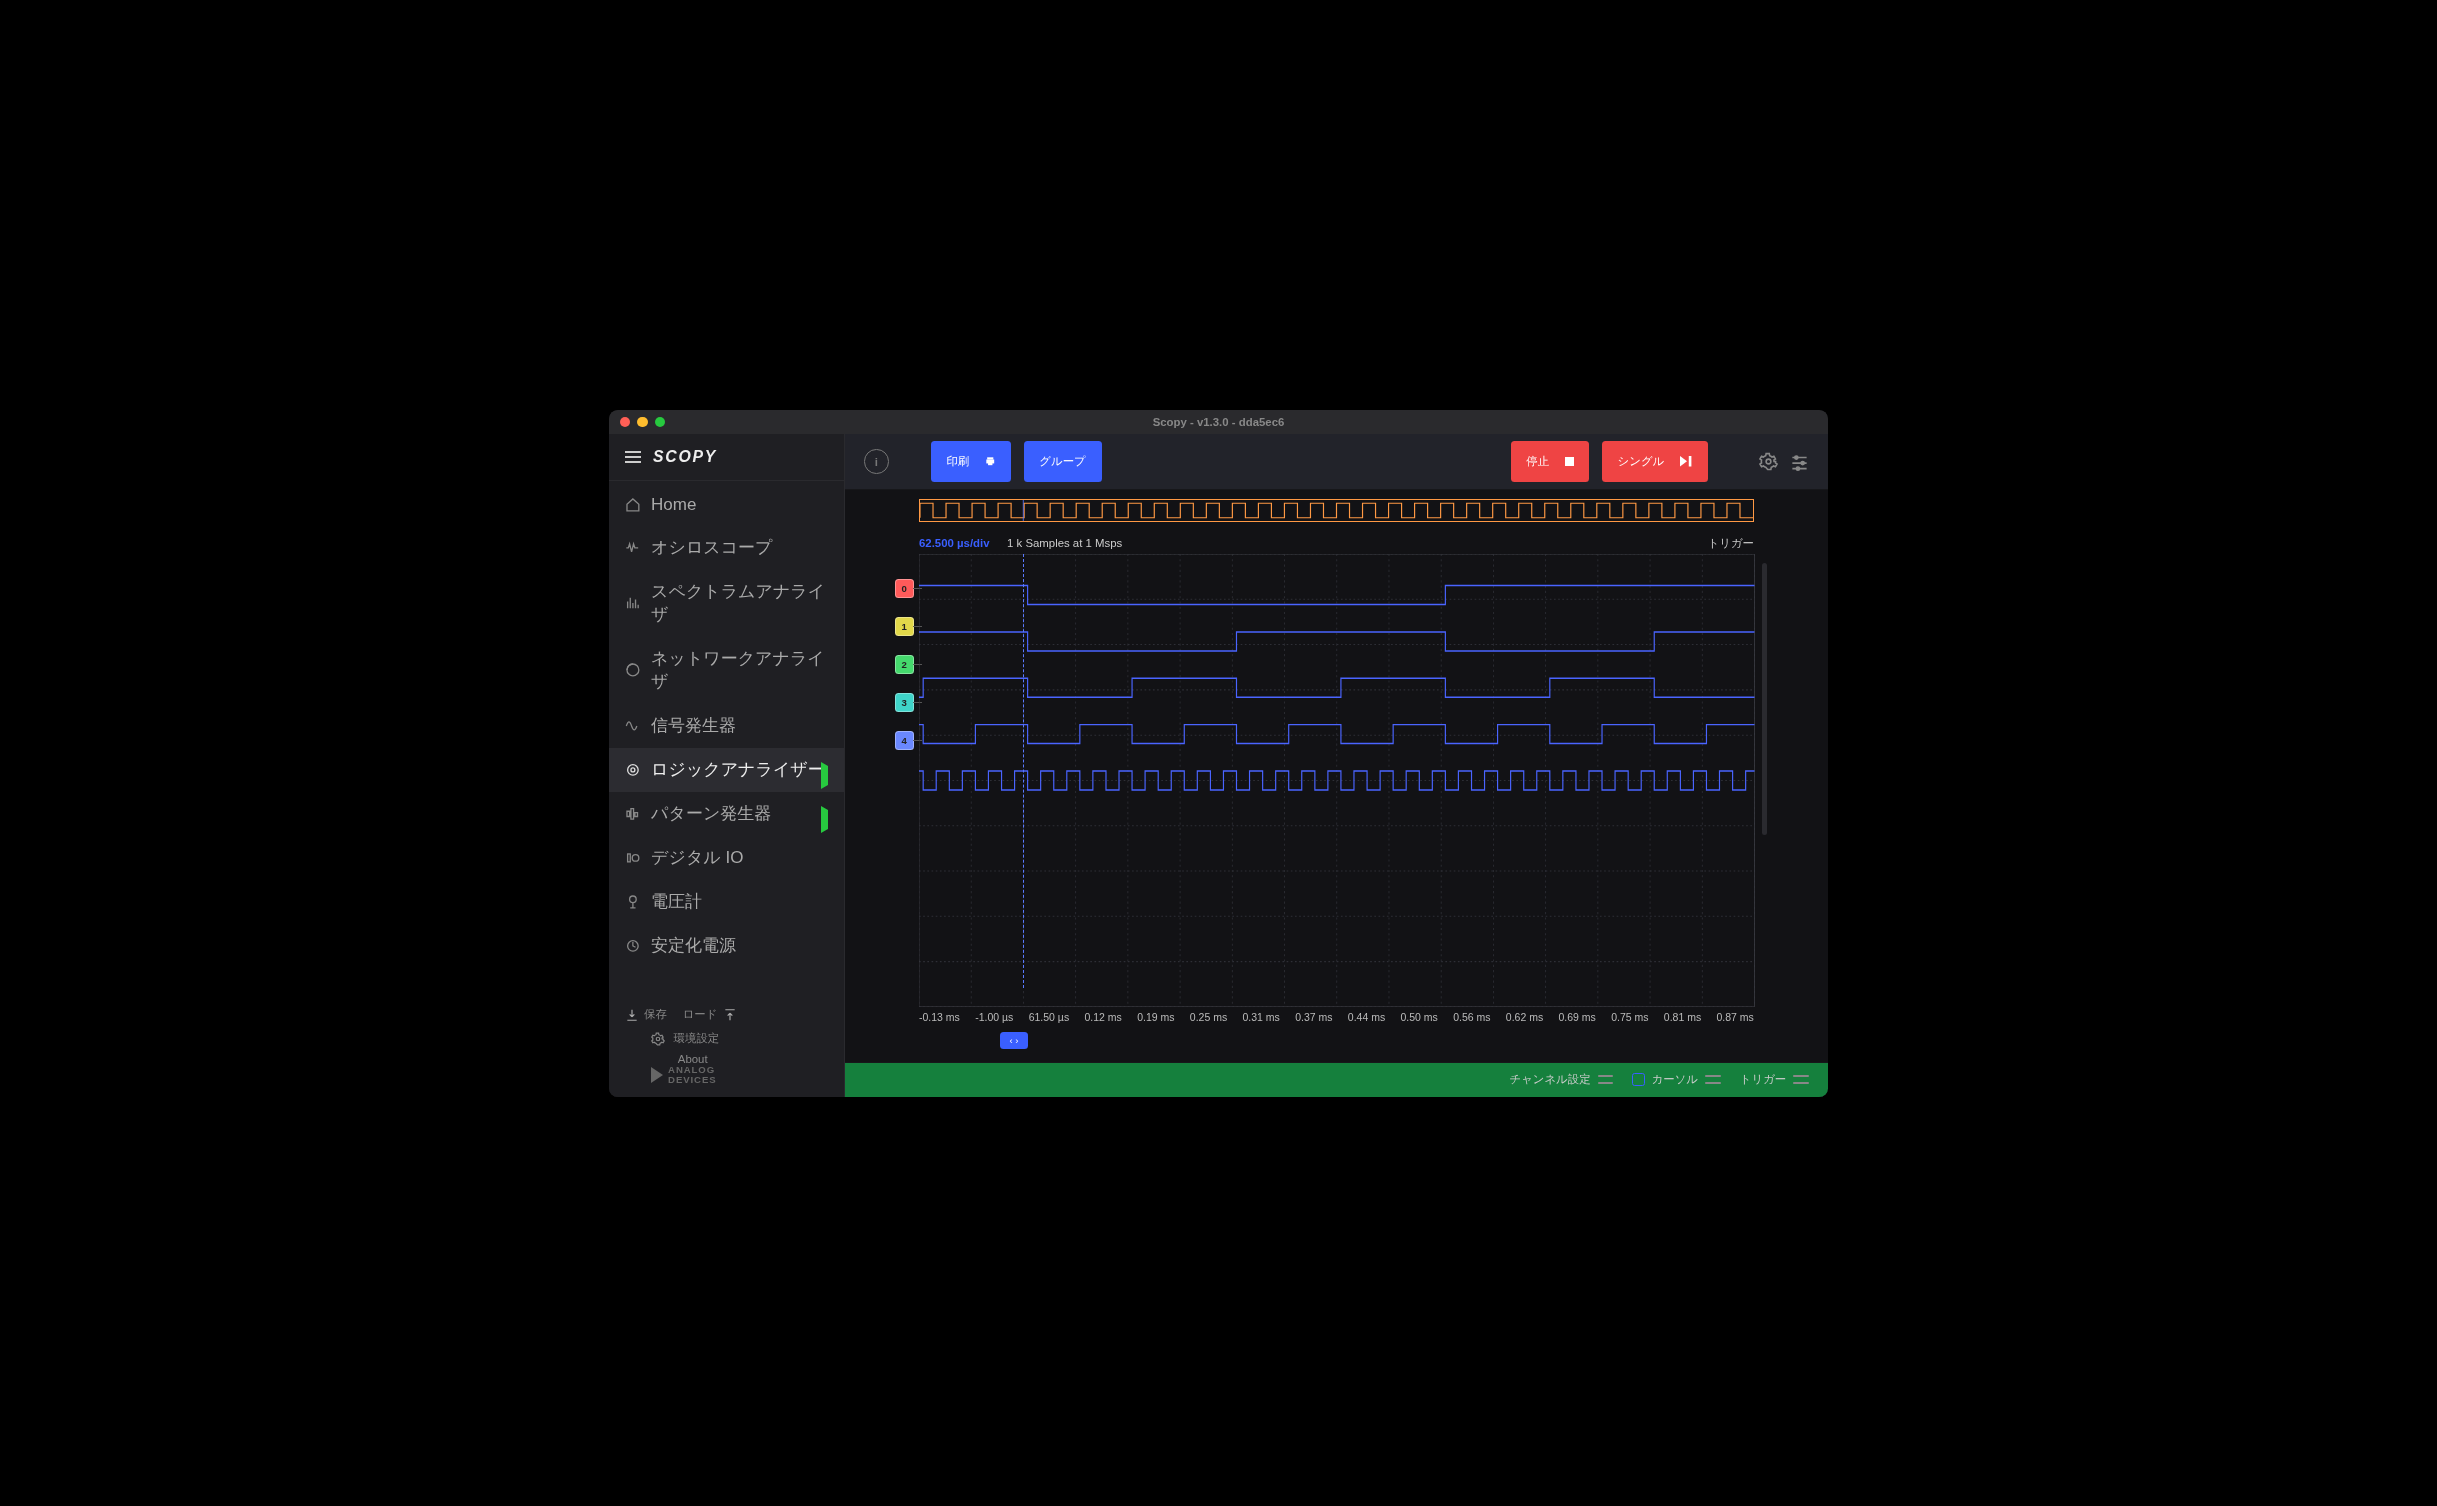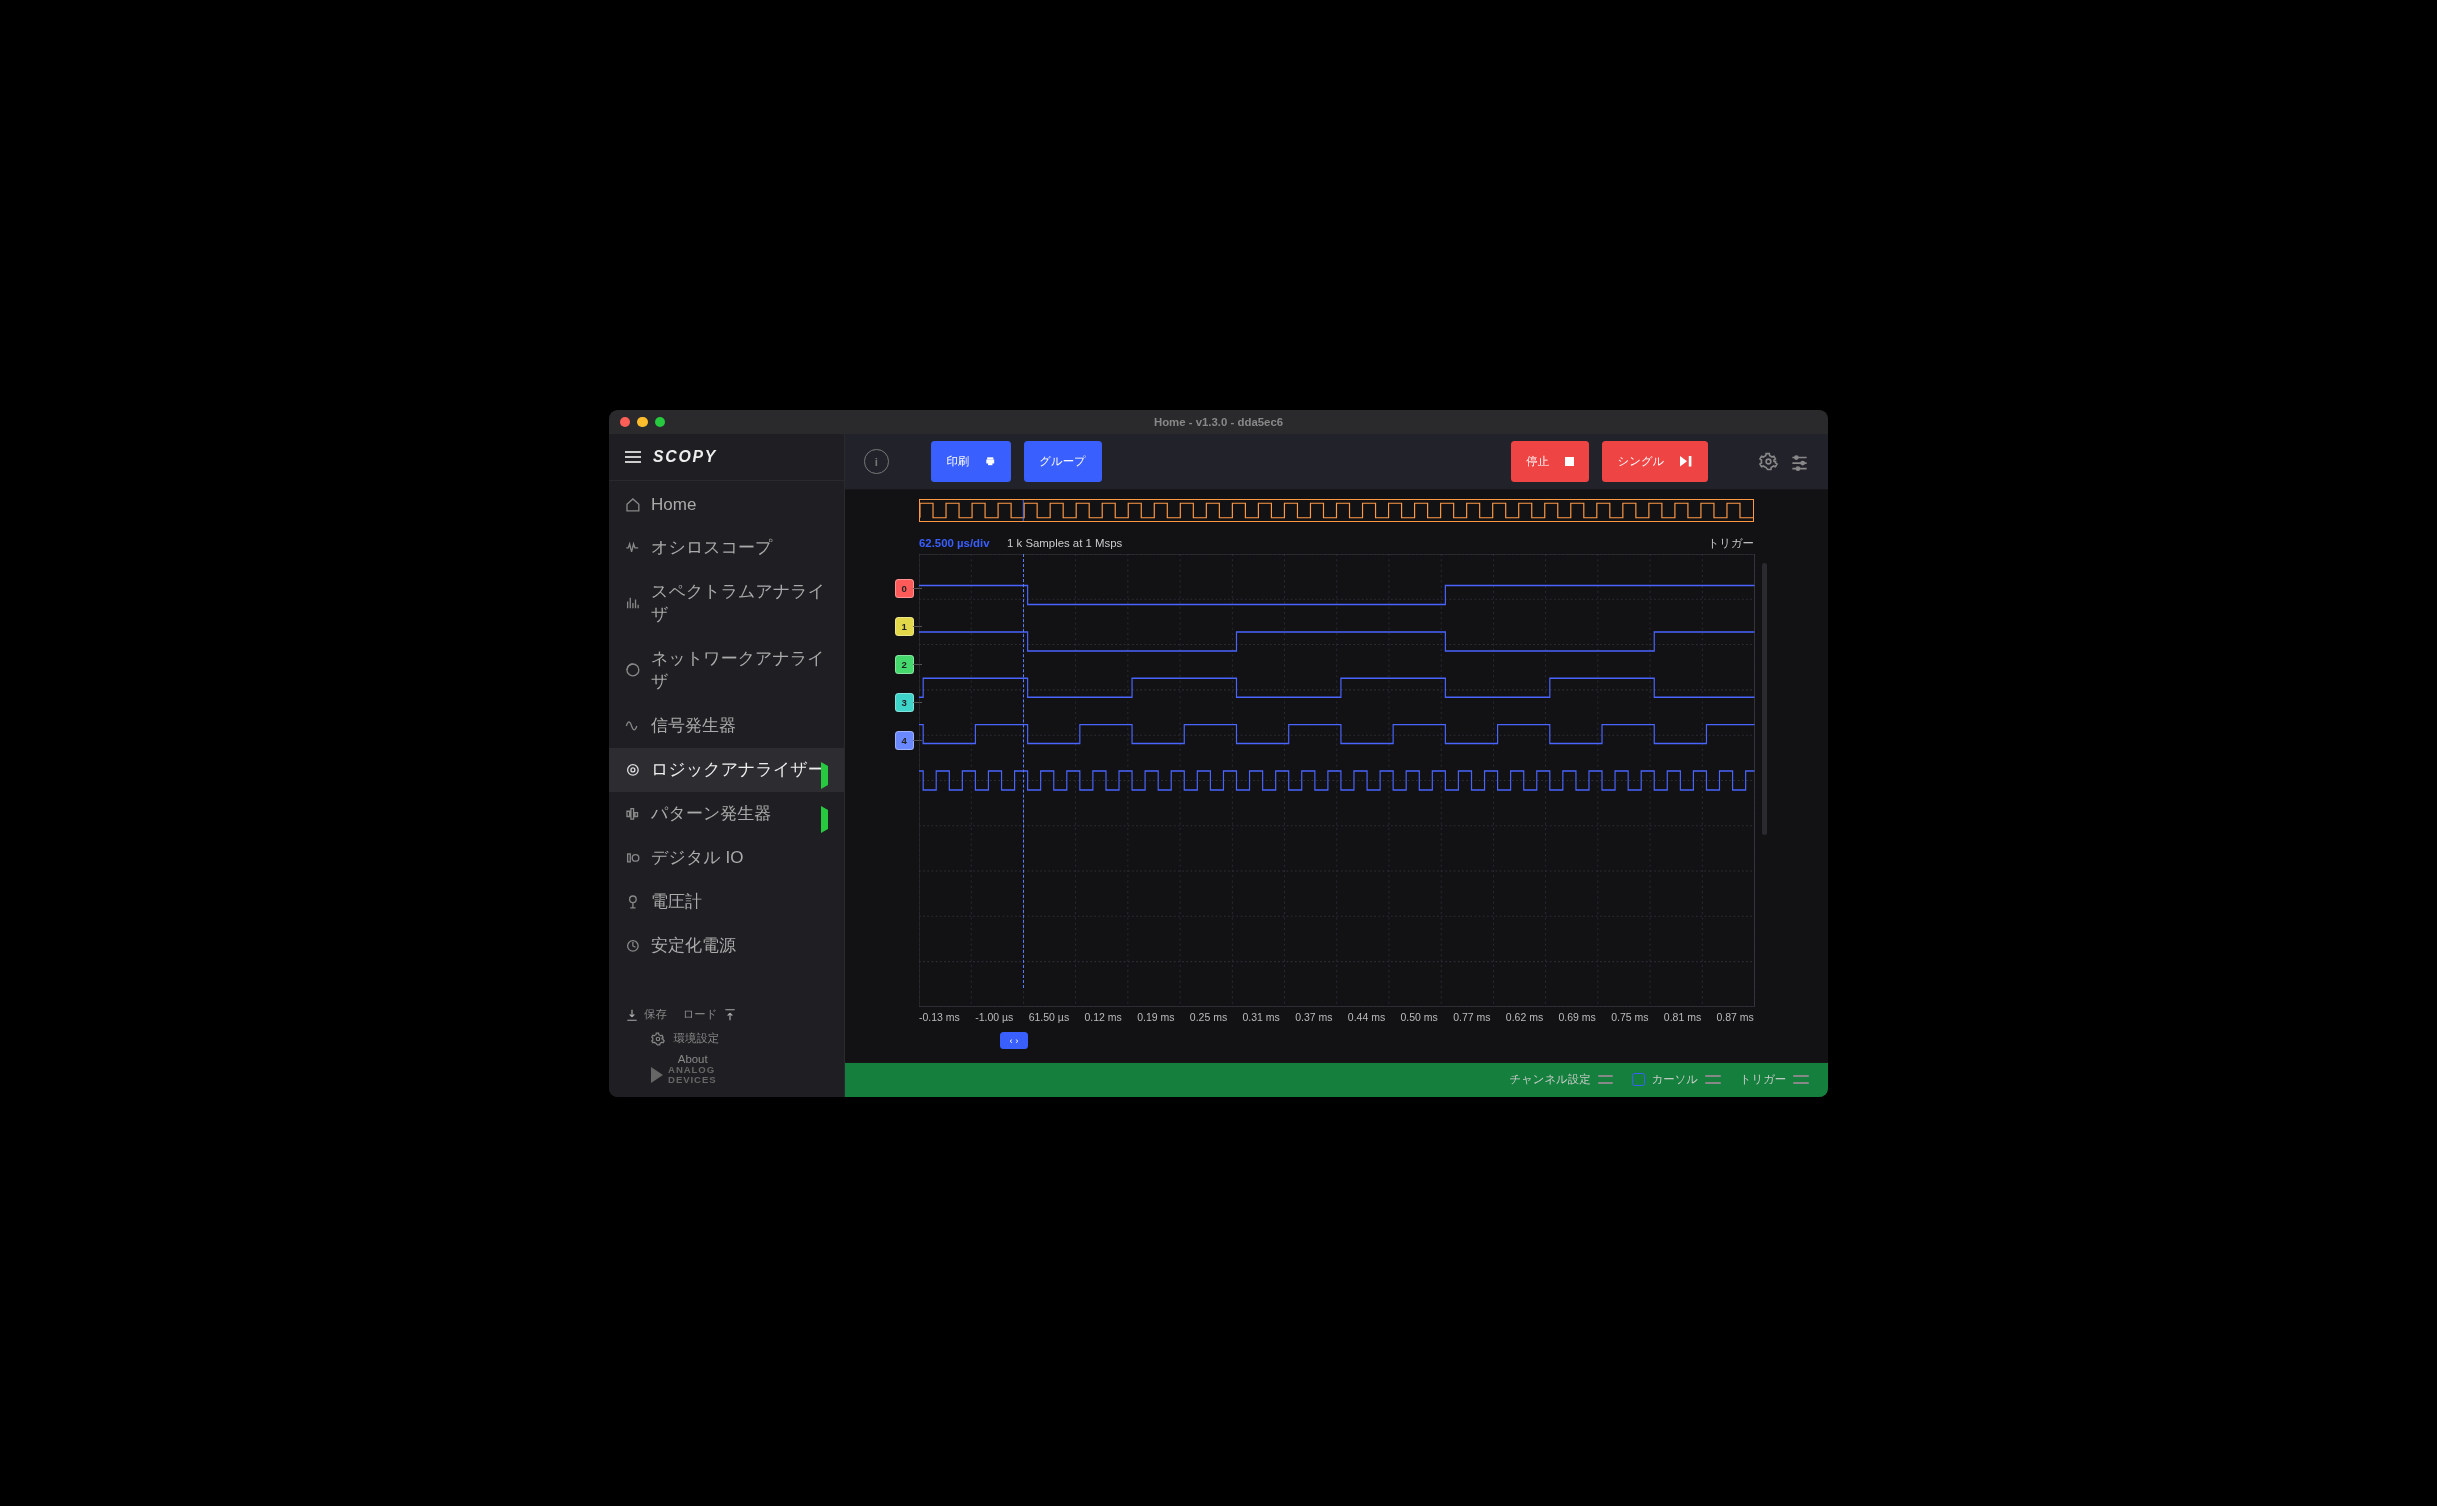--- a/index.html
+++ b/index.html
@@ -102,21 +102,21 @@
 </head>
 <body>
 
 <div class="window">
   <div class="titlebar">
     <div class="traffic">
       <div class="dot red"></div>
       <div class="dot yellow"></div>
       <div class="dot green"></div>
     </div>
-    <div class="title-text">Home - v1.3.0 - dda5ec6</div>
+    <div class="title-text">Scopy - v1.3.0 - dda5ec6</div>
   </div>
 
   <div class="body">
 
     <div class="sidebar">
       <div class="sb-head">
         <div class="hamburger">
             <span></span>
             <span></span>
             <span></span>
@@ -360,21 +360,21 @@
             <span>-0.13 ms</span>
             <span>-1.00 µs</span>
             <span>61.50 µs</span>
             <span>0.12 ms</span>
             <span>0.19 ms</span>
             <span>0.25 ms</span>
             <span>0.31 ms</span>
             <span>0.37 ms</span>
             <span>0.44 ms</span>
             <span>0.50 ms</span>
-            <span>0.77 ms</span>
+            <span>0.56 ms</span>
             <span>0.62 ms</span>
             <span>0.69 ms</span>
             <span>0.75 ms</span>
             <span>0.81 ms</span>
             <span>0.87 ms</span>
           </div>
         <div class="cursor-handle" id="cursorHandle" style="margin-left: 134px;">‹ ›</div>
         <div style="height:12.3px"></div>
       </div>
 

